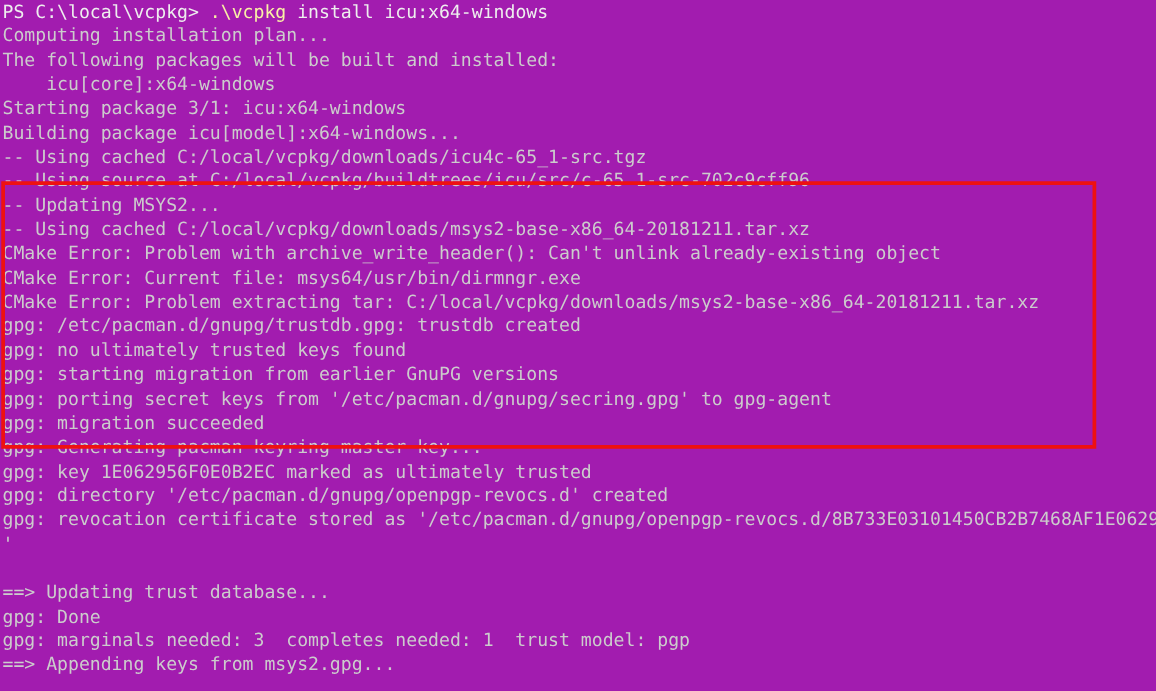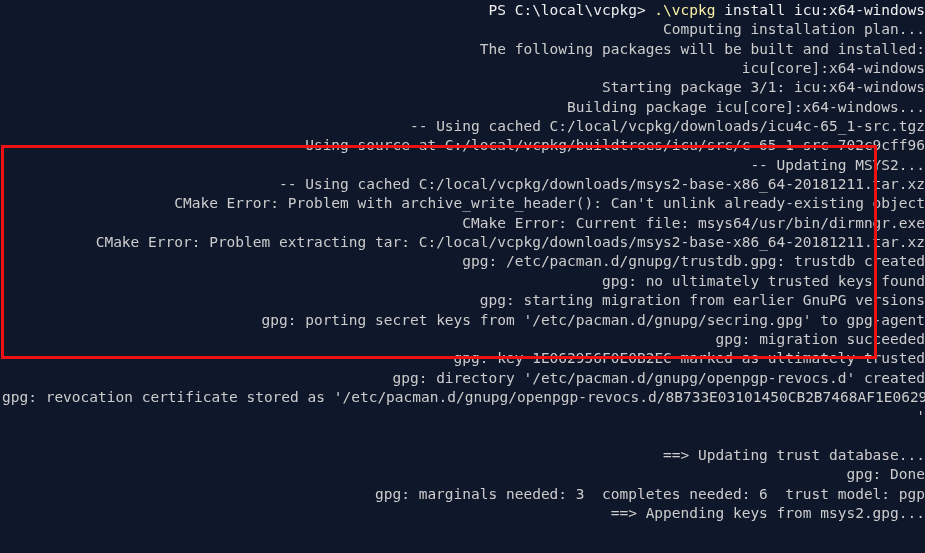--- a/index.html
+++ b/index.html
@@ -48,44 +48,45 @@
     height: 214px;
     border: 3px solid #ee1111;
     box-sizing: border-box;
     pointer-events: none;
     background: transparent;
   }
 </style>
 </head>
 <body style="background: rgb(1, 36, 86);">
 
-<div id="terminal" style="background: #0f172a; color: rgb(204, 204, 204); text-align: right;">
+<div id="terminal" style="background: #a21caf; color: rgb(204, 204, 204);">
   <div id="console-lines">
       <div class="line"><span class="seg c-white">PS C:\local\vcpkg&gt; </span><span class="seg c-yellow">.\</span><span class="seg c-yellow">vcpkg</span><span class="seg c-white"> install icu:x64-windows</span></div>
       <div class="line"><span class="seg c-default">Computing installation plan...</span></div>
       <div class="line"><span class="seg c-default">The following packages will be built and installed:</span></div>
       <div class="line"><span class="seg c-default">    icu[core]:x64-windows</span></div>
       <div class="line"><span class="seg c-default">Starting package 3/1: icu:x64-windows</span></div>
-      <div class="line"><span class="seg c-default">Building package icu[core]:x64-windows...</span></div>
+      <div class="line"><span class="seg c-default">Building package icu[model]:x64-windows...</span></div>
       <div class="line"><span class="seg c-default">-- Using cached C:/local/vcpkg/downloads/icu4c-65_1-src.tgz</span></div>
       <div class="line"><span class="seg c-default">-- Using source at C:/local/vcpkg/buildtrees/icu/src/c-65 1-src-702c9cff96</span></div>
       <div class="line"><span class="seg c-default">-- Updating MSYS2...</span></div>
       <div class="line"><span class="seg c-default">-- Using cached C:/local/vcpkg/downloads/msys2-base-x86_64-20181211.tar.xz</span></div>
       <div class="line"><span class="seg c-default">CMake Error: Problem with archive_write_header(): Can't unlink already-existing object</span></div>
       <div class="line"><span class="seg c-default">CMake Error: Current file: msys64/usr/bin/dirmngr.exe</span></div>
       <div class="line"><span class="seg c-default">CMake Error: Problem extracting tar: C:/local/vcpkg/downloads/msys2-base-x86_64-20181211.tar.xz</span></div>
       <div class="line"><span class="seg c-default">gpg: /etc/pacman.d/gnupg/trustdb.gpg: trustdb created</span></div>
       <div class="line"><span class="seg c-default">gpg: no ultimately trusted keys found</span></div>
       <div class="line"><span class="seg c-default">gpg: starting migration from earlier GnuPG versions</span></div>
       <div class="line"><span class="seg c-default">gpg: porting secret keys from '/etc/pacman.d/gnupg/secring.gpg' to gpg-agent</span></div>
       <div class="line"><span class="seg c-default">gpg: migration succeeded</span></div>
+      <div class="line"><span class="seg c-default">gpg: Generating pacman keyring master key...</span></div>
       <div class="line"><span class="seg c-default">gpg: key 1E062956F0E0B2EC marked as ultimately trusted</span></div>
       <div class="line"><span class="seg c-default">gpg: directory '/etc/pacman.d/gnupg/openpgp-revocs.d' created</span></div>
       <div class="line"><span class="seg c-default">gpg: revocation certificate stored as '/etc/pacman.d/gnupg/openpgp-revocs.d/8B733E03101450CB2B7468AF1E062956F0E0B2EC</span></div>
       <div class="line"><span class="seg c-default">'</span></div>
       <div class="line"><span class="seg c-default"></span></div>
       <div class="line"><span class="seg c-default">==&gt; Updating trust database...</span></div>
       <div class="line"><span class="seg c-default">gpg: Done</span></div>
-      <div class="line"><span class="seg c-default">gpg: marginals needed: 3  completes needed: 6  trust model: pgp</span></div>
+      <div class="line"><span class="seg c-default">gpg: marginals needed: 3  completes needed: 1  trust model: pgp</span></div>
       <div class="line"><span class="seg c-default">==&gt; Appending keys from msys2.gpg...</span></div>
     </div>
   <div id="highlight-box" style="left: 1px; top: 145px; width: 876px; height: 214px; border-color: rgb(238, 17, 17);"></div>
 </div>
 
 </body></html>

